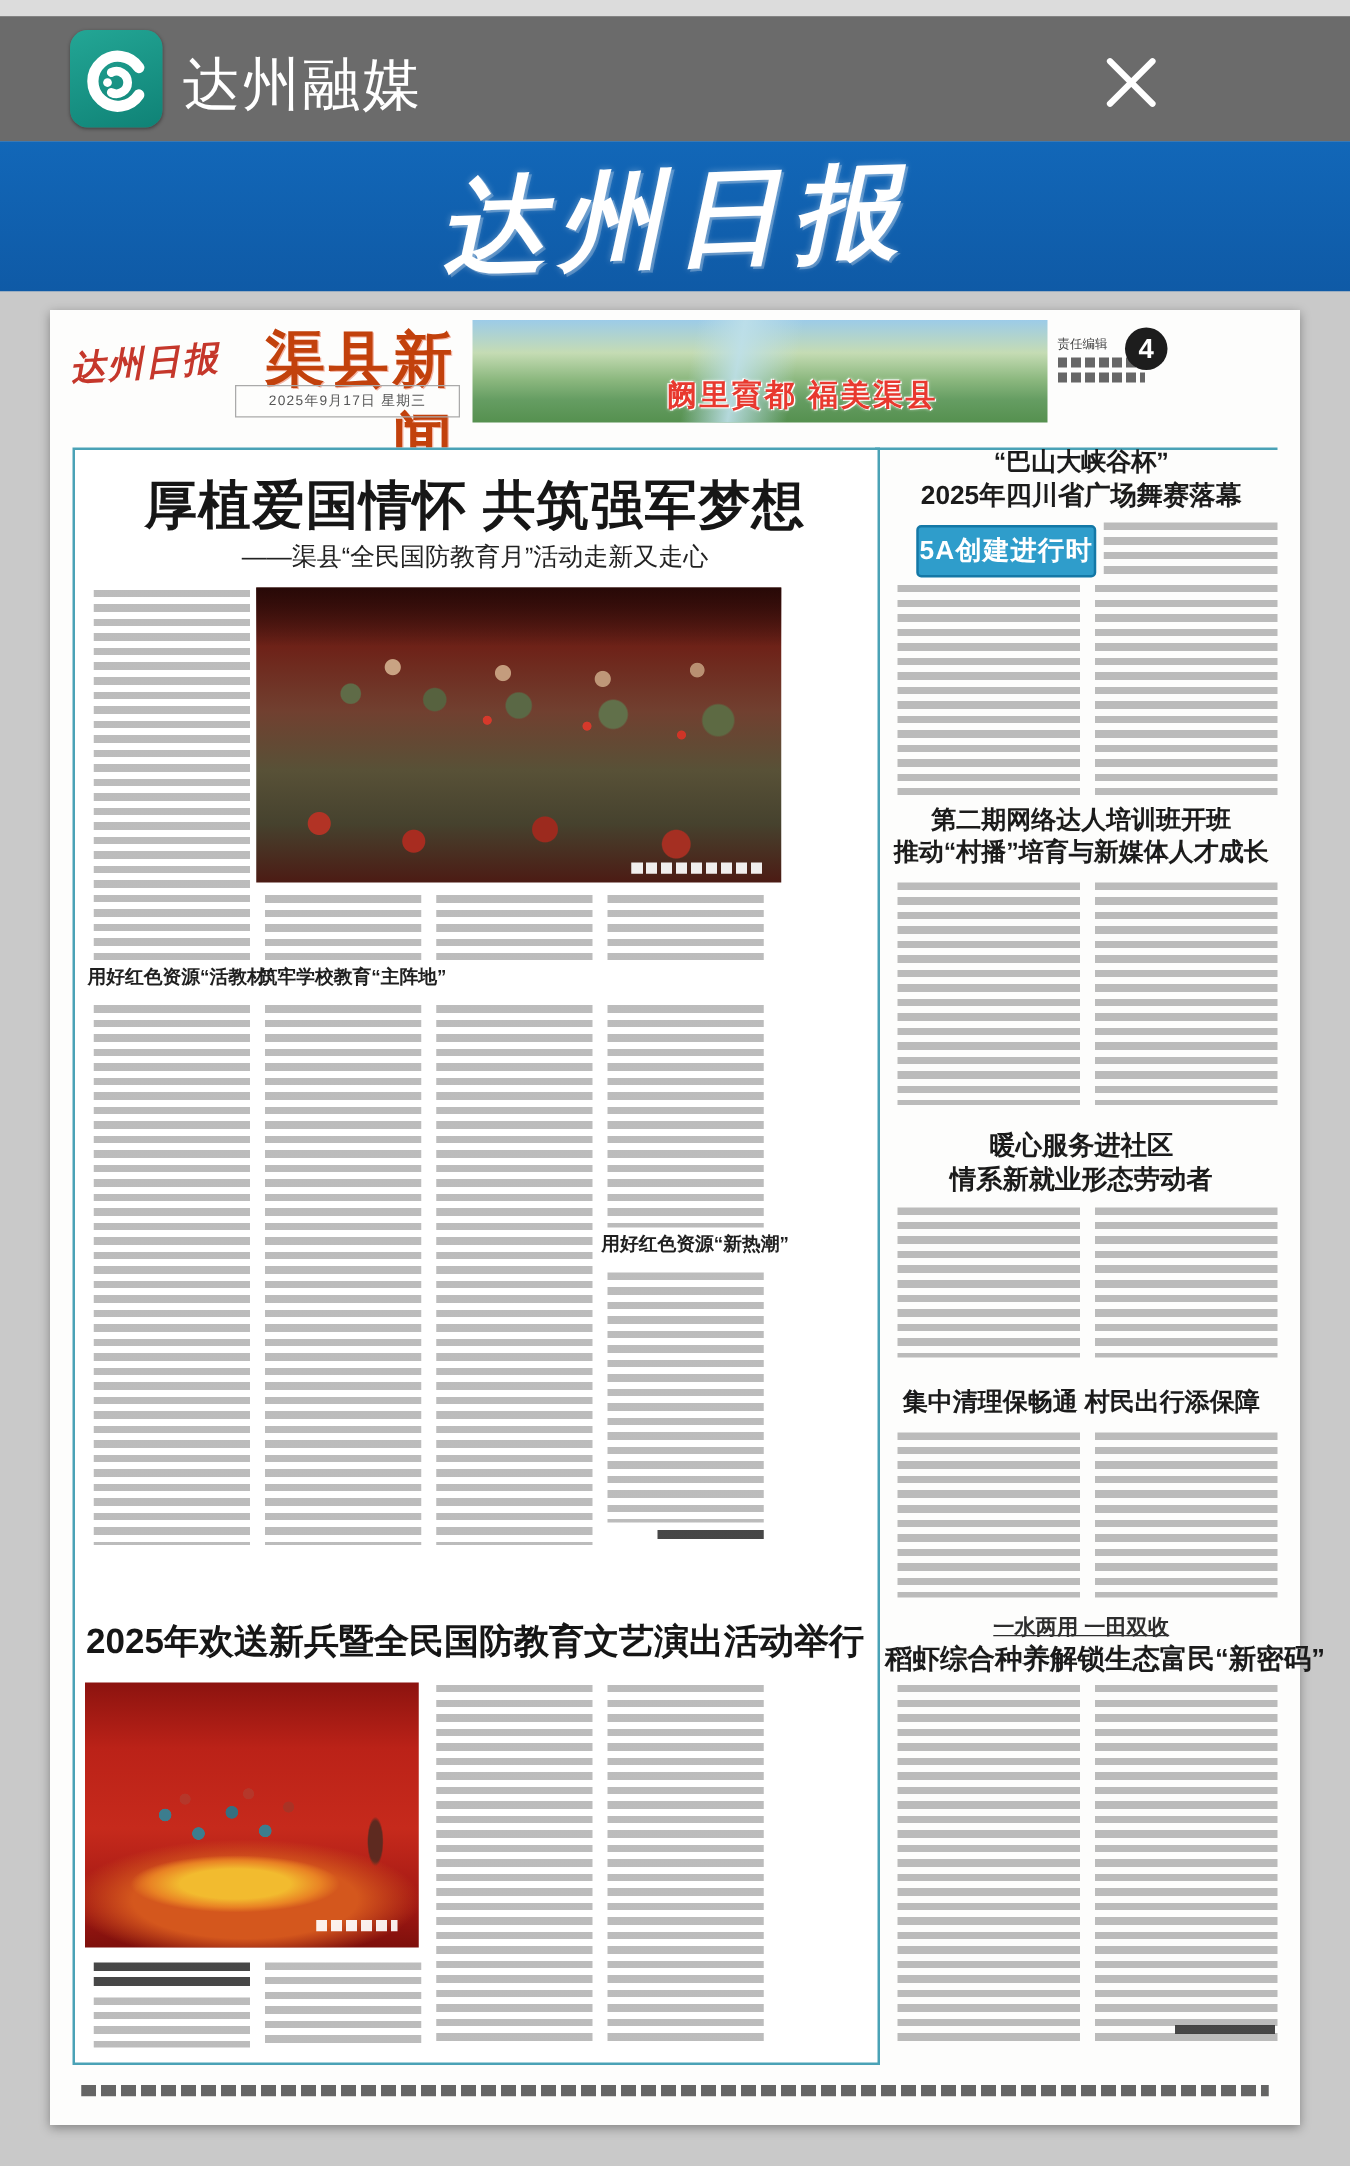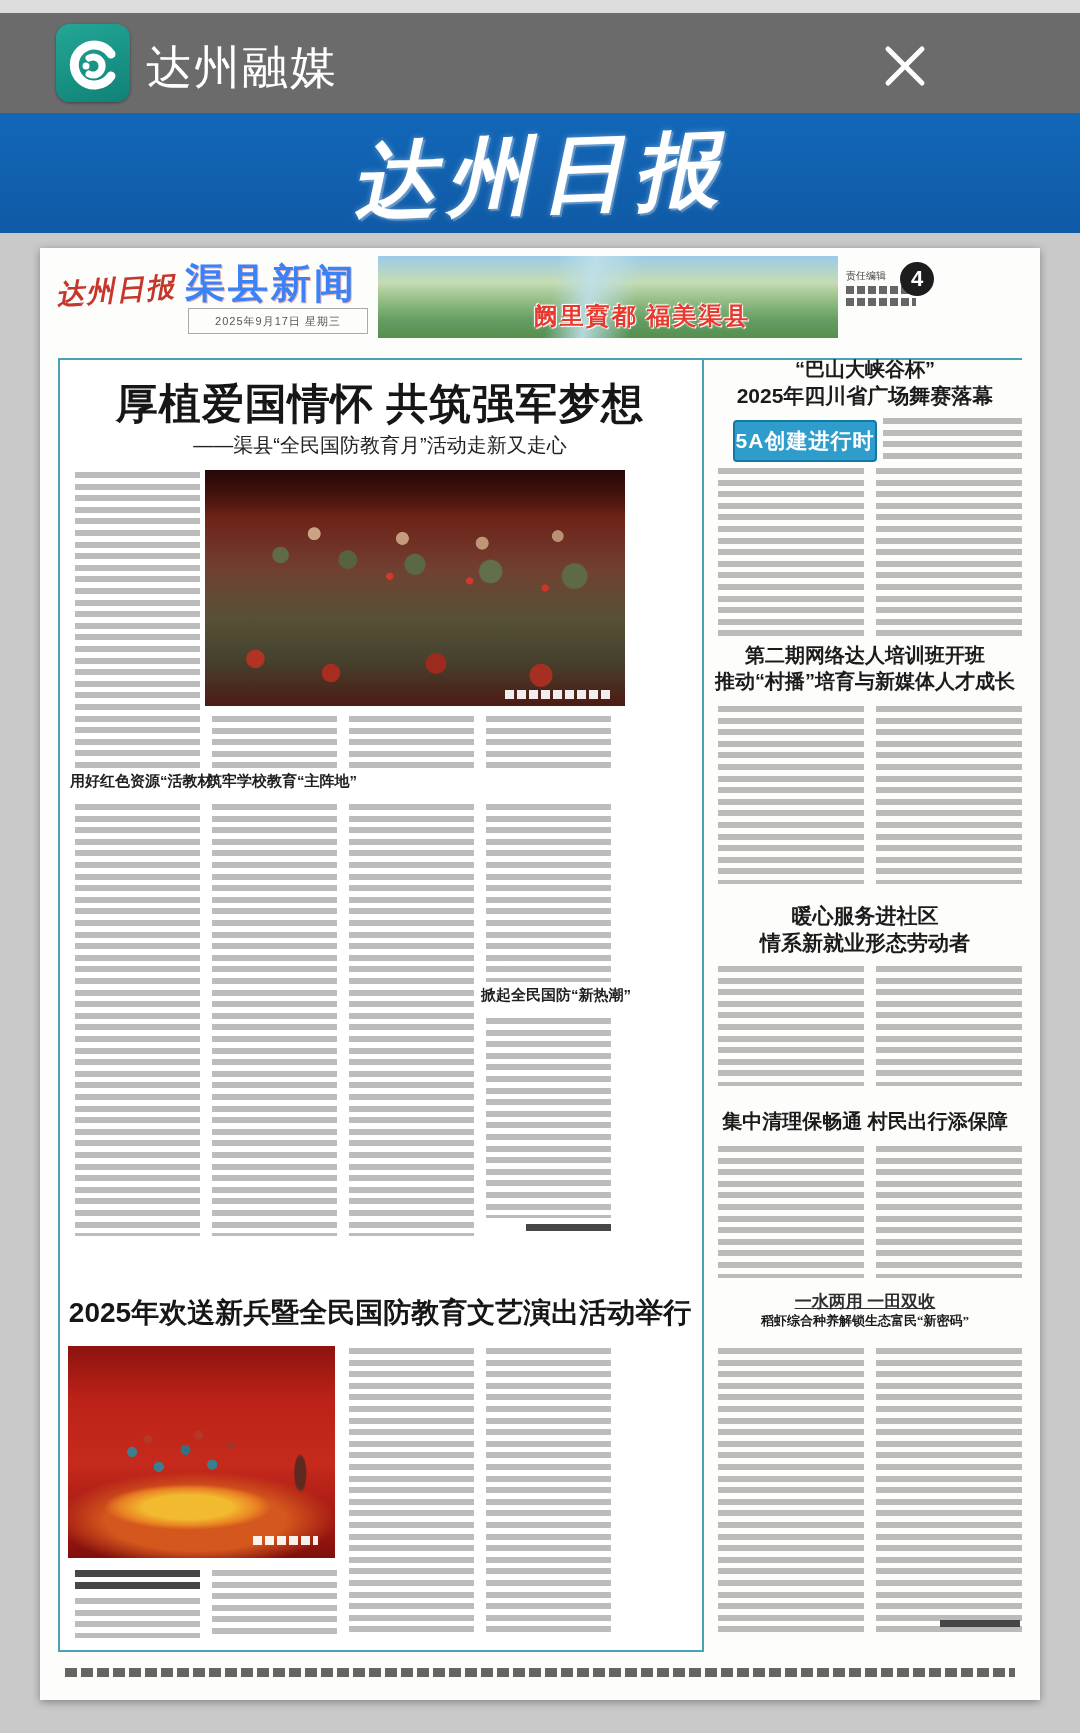--- a/index.html
+++ b/index.html
@@ -24,22 +24,22 @@
     text-shadow:2px 2px 0 rgba(255,255,255,.25), 0 0 6px rgba(255,255,255,.35);
     font-family:"Liberation Serif",serif;}
 
   
   #page{position:absolute;left:40px;top:248px;width:1000px;height:1452px;background:#fdfdfc;
     box-shadow:0 2px 8px rgba(0,0,0,.35);}
 
   
   #mini-masthead{position:absolute;left:16px;top:24px;color:#c5372b;font-size:28px;font-weight:bold;
     font-style:italic;transform:rotate(-4deg);font-family:"Liberation Serif",serif;letter-spacing:2px;}
-  #section-title{position:absolute;left:145px;top:8px;width:180px;text-align:left;color:#3b82f6;
-    font-size:40px;font-weight:bold;letter-spacing:3px;text-shadow:1px 1px 0 #f3b4a4;}
+  #section-title{position:absolute;left:145px;top:8px;width:180px;text-align:right;color:#c2410c;
+    font-size:48px;font-weight:bold;letter-spacing:3px;text-shadow:1px 1px 0 #f3b4a4;}
   #date-box{position:absolute;left:148px;top:60px;width:178px;height:24px;border:1px solid #aaa;
     font-size:11px;color:#555;text-align:center;line-height:24px;letter-spacing:1px;}
   #panorama{position:absolute;left:338px;top:8px;width:460px;height:82px;
     background:
       linear-gradient(100deg, transparent 38%, rgba(190,224,234,.9) 46%, transparent 56%),
       linear-gradient(180deg,#9ccbe8 0%,#c5dcb4 32%,#8cb87f 58%,#659d62 78%,#55904f 100%);}
   #panorama-slogan{position:absolute;left:0;top:44px;width:100%;text-align:center;color:#e8392f;
     font-size:24px;font-weight:bold;letter-spacing:2px;
     text-shadow:0 0 3px #fff,1px 1px 0 #fff,-1px -1px 0 #fff;padding-left:34px;}
   #credits{position:absolute;left:806px;top:22px;width:90px;font-size:10px;color:#444;line-height:12px;}
@@ -174,21 +174,21 @@
     <div class="tx" style="left:309px;top:468px;width:125px;height:52px;"></div>
     <div class="tx" style="left:446px;top:468px;width:125px;height:52px;"></div>
 
     <div class="subhead" style="left:30px;top:524px;">用好红色资源“活教材”</div>
     <div class="subhead" style="left:167px;top:524px;">筑牢学校教育“主阵地”</div>
 
     <div class="tx" style="left:35px;top:556px;width:125px;height:432px;"></div>
     <div class="tx" style="left:172px;top:556px;width:125px;height:432px;"></div>
     <div class="tx" style="left:309px;top:556px;width:125px;height:432px;"></div>
     <div class="tx" style="left:446px;top:556px;width:125px;height:178px;"></div>
-    <div class="subhead" style="left:441px;top:738px;">掀起全民国防“新热潮”</div>
+    <div class="subhead" style="left:441px;top:738px;">用好红色资源“新热潮”</div>
     <div class="tx" style="left:446px;top:770px;width:125px;height:200px;"></div>
     <div class="tx-dark" style="left:486px;top:976px;width:85px;height:9px;"></div>
 
     <div id="headline2">2025年欢送新兵暨全民国防教育文艺演出活动举行</div>
 
     <div id="photo2">
       <div class="cap" style="left:185px;top:190px;width:65px;"></div>
     </div>
 
     <div class="tx" style="left:309px;top:1100px;width:125px;height:290px;"></div>
@@ -213,21 +213,21 @@
     <div class="sb-head" style="top:654px;font-size:21px;">暖心服务进社区</div>
     <div class="sb-head" style="top:681px;font-size:21px;">情系新就业形态劳动者</div>
     <div class="tx" style="left:678px;top:718px;width:146px;height:120px;"></div>
     <div class="tx" style="left:836px;top:718px;width:146px;height:120px;"></div>
 
     <div class="sb-head" style="top:860px;font-size:20px;">集中清理保畅通  村民出行添保障</div>
     <div class="tx" style="left:678px;top:898px;width:146px;height:132px;"></div>
     <div class="tx" style="left:836px;top:898px;width:146px;height:132px;"></div>
 
     <div class="sb-head" style="top:1042px;font-size:17px;color:#2e2e2e;text-decoration:underline;">一水两用  一田双收</div>
-    <div class="sb-head" style="top:1064px;font-size:13px;font-family:Liberation Serif, serif;">稻虾综合种养解锁生态富民“新密码”</div>
+    <div class="sb-head" style="top:1064px;font-size:22px;">稻虾综合种养解锁生态富民“新密码”</div>
     <div class="tx" style="left:678px;top:1100px;width:146px;height:288px;"></div>
     <div class="tx" style="left:836px;top:1100px;width:146px;height:288px;"></div>
     <div class="tx-dark" style="left:900px;top:1372px;width:80px;height:9px;"></div>
 
     <div id="footer-line"></div>
   </div>
 
 </div>
 
 </body></html>

